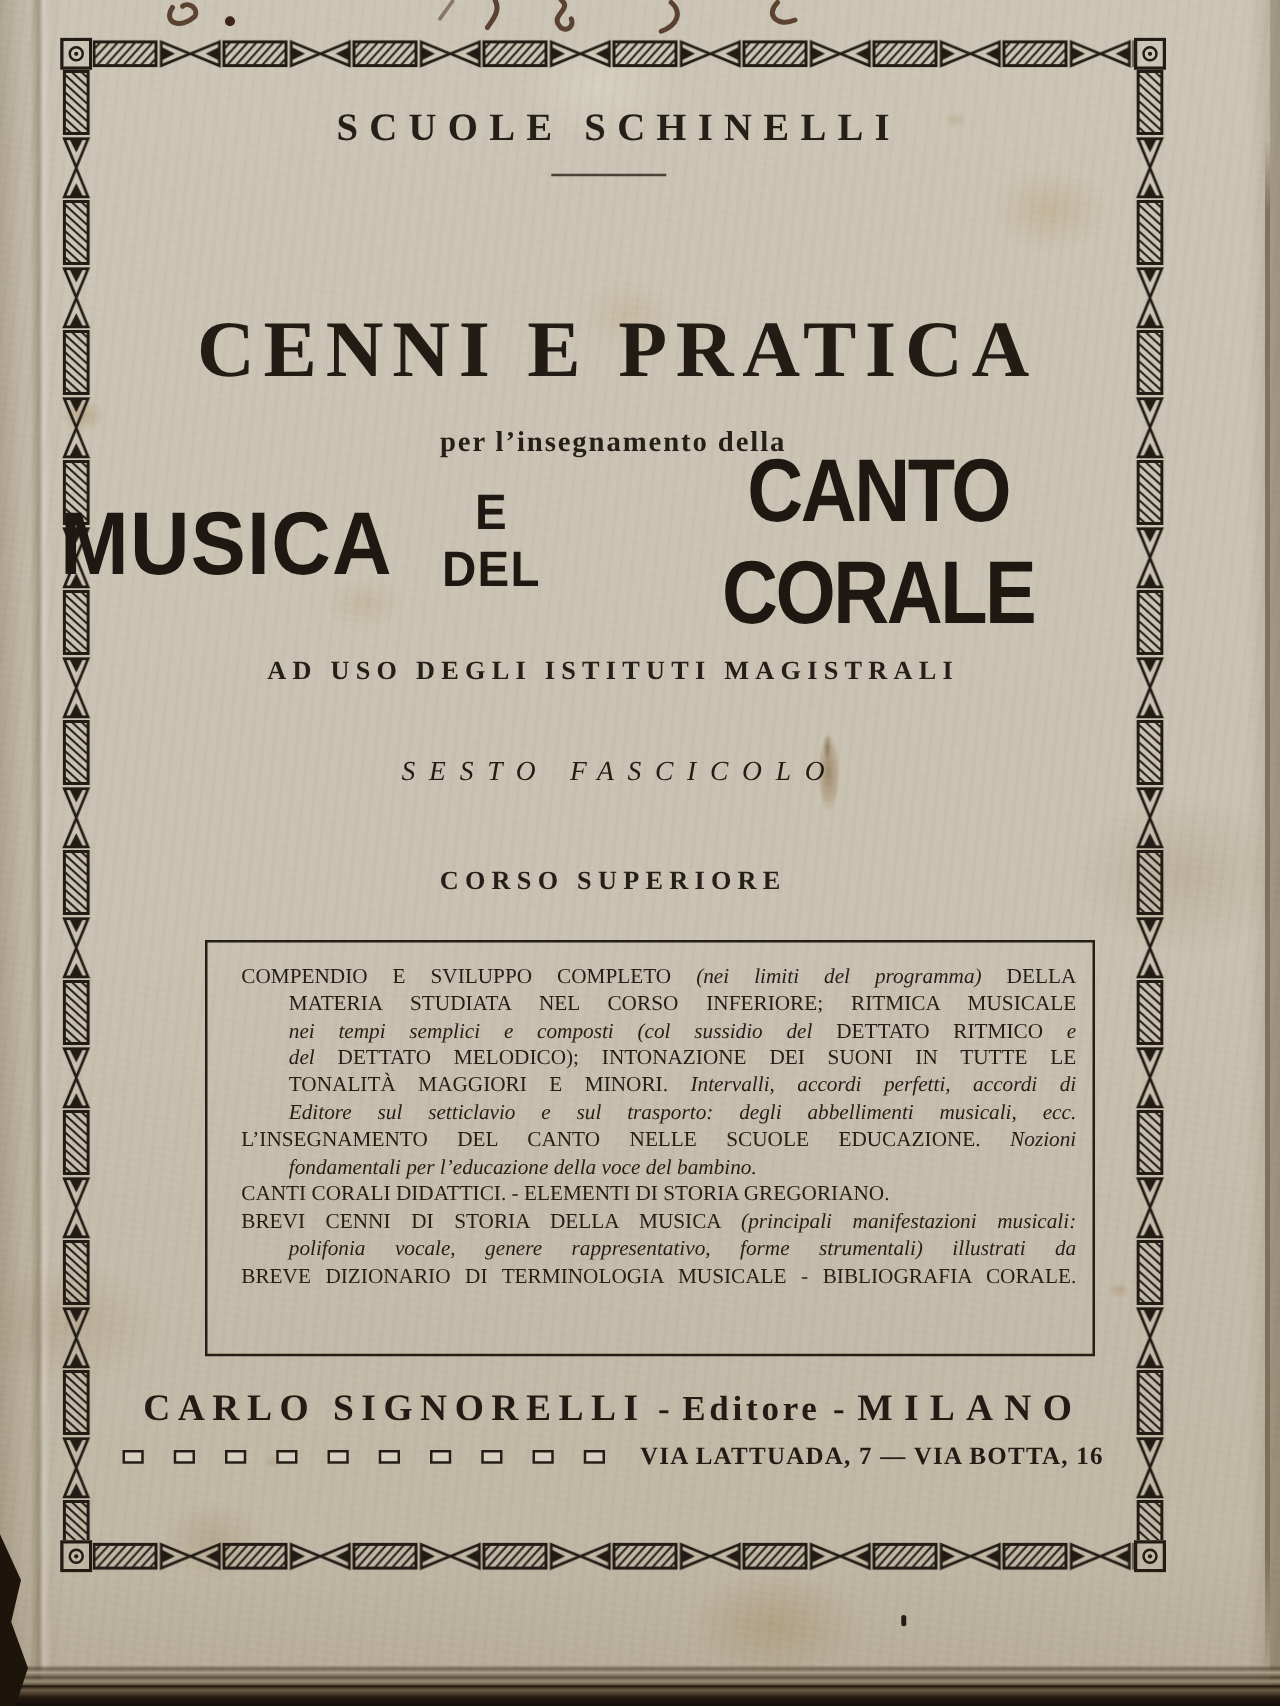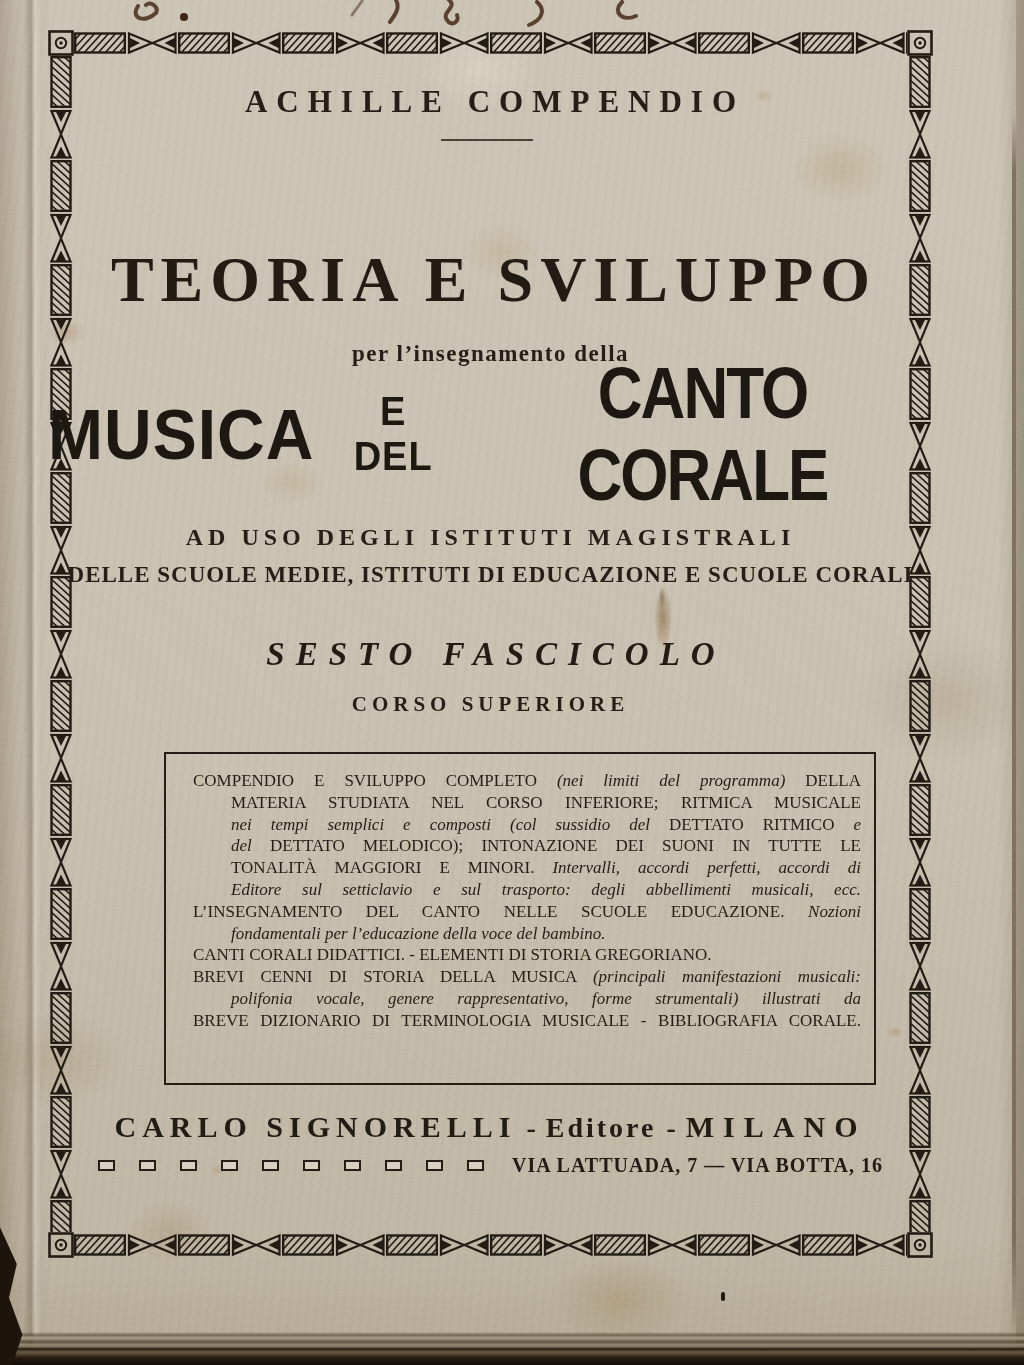--- a/index.html
+++ b/index.html
@@ -81,23 +81,23 @@
   .tb{position:absolute;left:48px;width:885px;text-align:center;color:#261f17;}
   .author{top:84px;font-size:31px;font-weight:700;letter-spacing:9px;text-indent:9px;}
   .author-rule{position:absolute;left:441px;top:139px;width:92px;height:2px;background:#4a4236;}
   .title-main{top:248px;font-size:64px;line-height:64px;font-weight:700;letter-spacing:7px;text-indent:7px;color:#221c15;}
   .subtitle{top:341px;font-size:23px;font-weight:700;letter-spacing:1.5px;}
   .big-title{top:396px;height:76px;display:flex;align-items:center;justify-content:center;gap:22px;color:#1d1811;}
   .bt-word{font-family:"Liberation Sans","DejaVu Sans",sans-serif;font-weight:700;display:inline-block;}
   .bt-w1{font-size:66px;transform:scaleY(1.08);letter-spacing:1px;}
   .bt-conn{font-size:38px;transform:scaleY(1.05);letter-spacing:1px;}
   .bt-w2{font-size:62px;transform:scaleY(1.15);letter-spacing:-2px;}
-  .aud1{top:524px;font-size:24px;font-weight:700;letter-spacing:5px;}
+  .aud1{top:524px;font-size:21px;font-weight:700;letter-spacing:5px;}
   .aud2{top:562px;font-size:23px;font-weight:700;letter-spacing:1px;}
-  .fascicle{top:636px;font-size:33px;font-style:italic;font-weight:700;letter-spacing:11px;text-indent:11px;color:#221c15;}
+  .fascicle{top:604px;font-size:22px;font-style:italic;font-weight:400;letter-spacing:11px;text-indent:11px;color:#221c15;}
   .course{top:692px;font-size:21px;font-weight:700;letter-spacing:5px;}
 
   
   .contents-box{
     position:absolute;left:164px;top:752px;width:712px;height:333px;
     border:2.5px solid #241e16;box-sizing:border-box;
     padding:16px 13px 0 27px;
     font-size:17px;line-height:21.8px;color:#241e16;
   }
   .box-line{text-align:justify;text-align-last:justify;white-space:normal;}
@@ -194,34 +194,33 @@
         <rect x="1.5" y="1.5" width="23" height="23" fill="none" stroke="#221c15" stroke-width="2.6"></rect>
         <circle cx="13" cy="13" r="5.2" fill="none" stroke="#221c15" stroke-width="2"></circle>
         <circle cx="13" cy="13" r="1.7" fill="#221c15"></circle>
       </svg>
     <svg class="bcorner c-br" width="26" height="26">
         <rect x="1.5" y="1.5" width="23" height="23" fill="none" stroke="#221c15" stroke-width="2.6"></rect>
         <circle cx="13" cy="13" r="5.2" fill="none" stroke="#221c15" stroke-width="2"></circle>
         <circle cx="13" cy="13" r="1.7" fill="#221c15"></circle>
       </svg>
 
-    <div class="tb author">ACHILLE COMPENDIO</div>
+    <div class="tb author">SCUOLE SCHINELLI</div>
     <div class="author-rule"></div>
 
-    <div class="tb title-main">TEORIA E SVILUPPO</div>
+    <div class="tb title-main">CENNI E PRATICA</div>
     <div class="tb subtitle">per l’insegnamento della</div>
 
     <div class="tb big-title">
       <span class="bt-word bt-w1">MUSICA</span>
       <span class="bt-word bt-conn">E DEL</span>
       <span class="bt-word bt-w2">CANTO CORALE</span>
     </div>
 
     <div class="tb aud1">AD USO DEGLI ISTITUTI MAGISTRALI</div>
-    <div class="tb aud2">DELLE SCUOLE MEDIE, ISTITUTI DI EDUCAZIONE E SCUOLE CORALI</div>
 
     <div class="tb fascicle">SESTO FASCICOLO</div>
     <div class="tb course">CORSO SUPERIORE</div>
 
     <div class="contents-box">
       <div>
           <div class="box-line"><span>COMPENDIO E SVILUPPO COMPLETO </span><span class="it">(nei limiti del programma)</span><span> DELLA</span></div>
           <div class="box-line ind"><span>MATERIA STUDIATA NEL CORSO INFERIORE; RITMICA MUSICALE</span></div>
           <div class="box-line ind"><span class="it">nei tempi semplici e composti (col sussidio del </span><span>DETTATO RITMICO</span><span class="it"> e</span></div>
           <div class="box-line ind"><span class="it">del </span><span>DETTATO MELODICO); INTONAZIONE DEI SUONI IN TUTTE LE</span></div>

